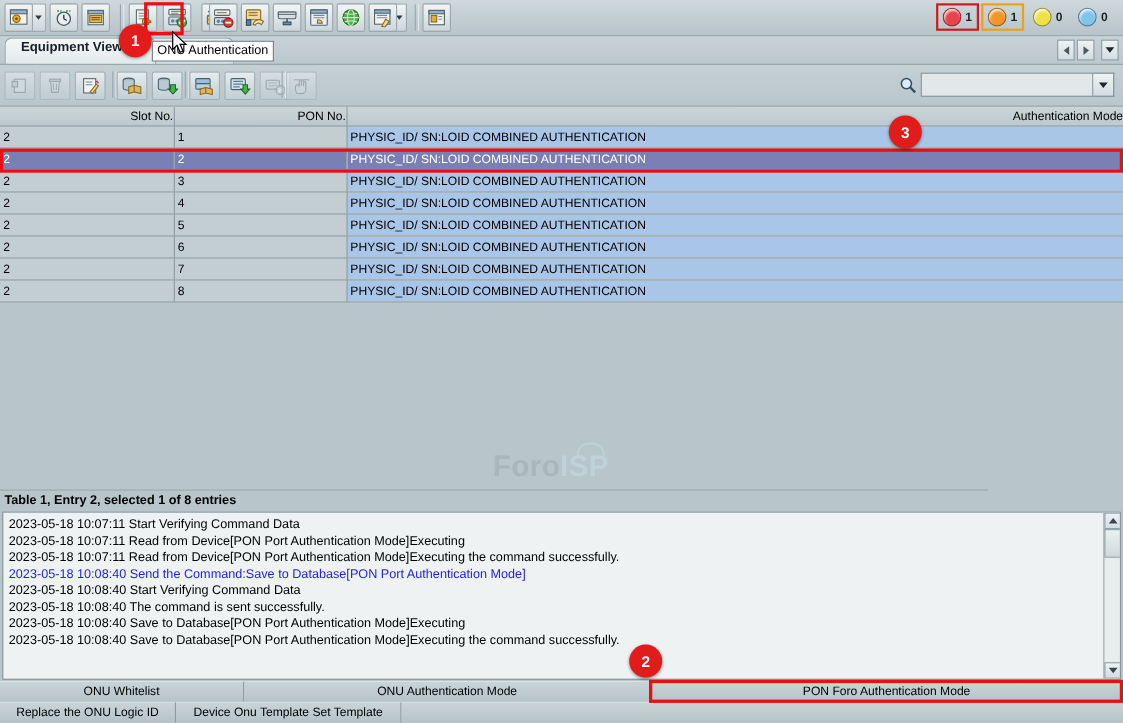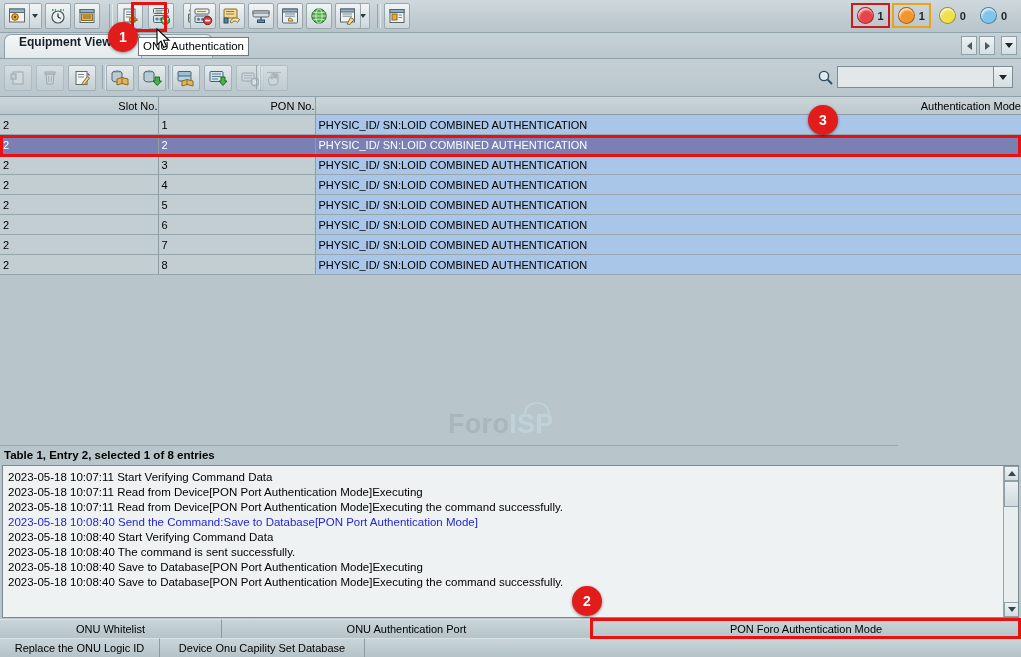--- a/index.html
+++ b/index.html
@@ -724,26 +724,26 @@
         </div>
       <div class="ls-thumb"></div>
       <div class="ls-btn bottom">
           <i class="tri-d-s"></i>
         </div>
     </div>
   </div>
 
   <div class="bottom-tabs-1" id="btabs1">
       <div class="btab" style="width: 222px; flex: 0 0 222px;">ONU Whitelist</div>
-      <div class="btab" style="width: 370px; flex: 0 0 370px;">ONU Authentication Port</div>
+      <div class="btab" style="width: 370px; flex: 0 0 370px;">ONU Authentication Mode</div>
       <div class="btab" style="width: 429px; flex: 0 0 429px;">PON Foro Authentication Mode</div>
     </div>
   <div class="bottom-tabs-2" id="btabs2">
       <div class="btab" style="width: 160px; flex: 0 0 160px;">Replace the ONU Logic ID</div>
-      <div class="btab" style="width: 205px; flex: 0 0 205px;">Device Onu Capility Set Database</div>
+      <div class="btab" style="width: 205px; flex: 0 0 205px;">Device Onu Template Set Template</div>
       <div class="btab filler"></div>
     </div>
 
   <div class="anno-box" style="left:131px; top:2px; width:36px; height:30px;"></div>
   <div class="anno-badge" style="left:108px; top:22px;">1</div>
 
   <div class="anno-box" style="left:0px; top:135px; width:1021px; height:22px;"></div>
   <div class="anno-badge" style="left:808px; top:105px;">3</div>
 
   <div class="anno-box" style="left:590px; top:618px; width:431px; height:21px;"></div>

